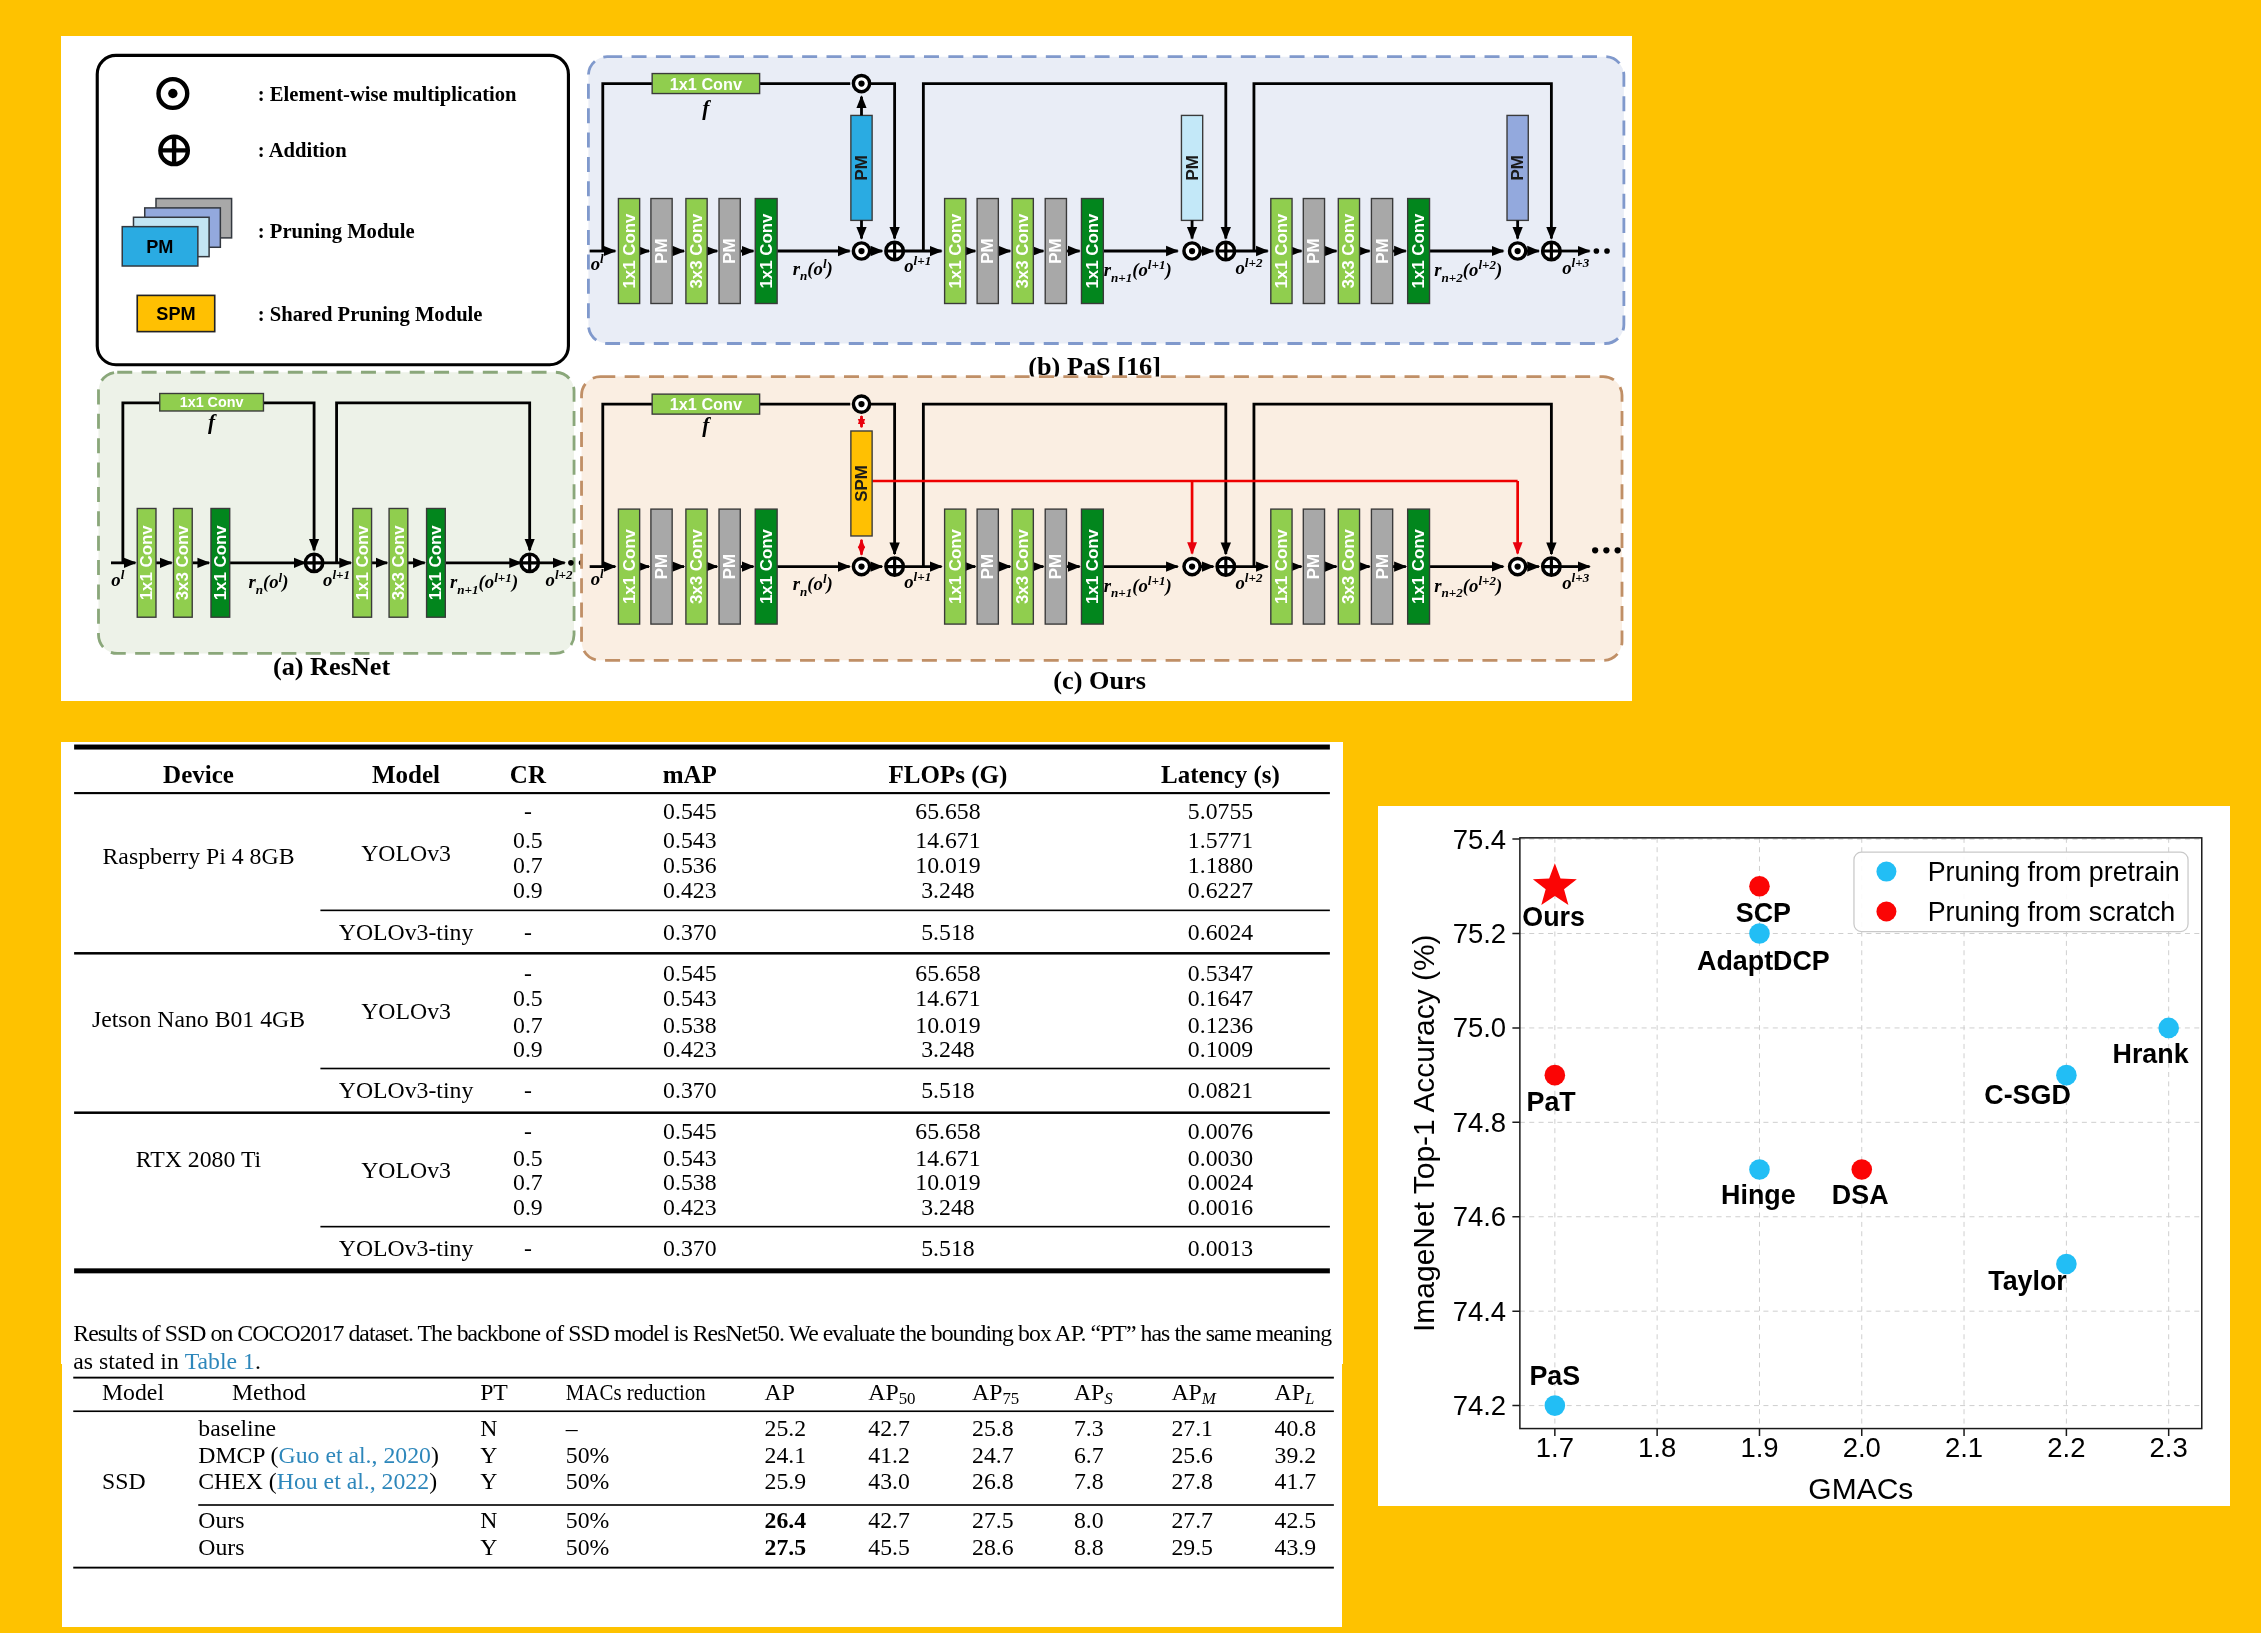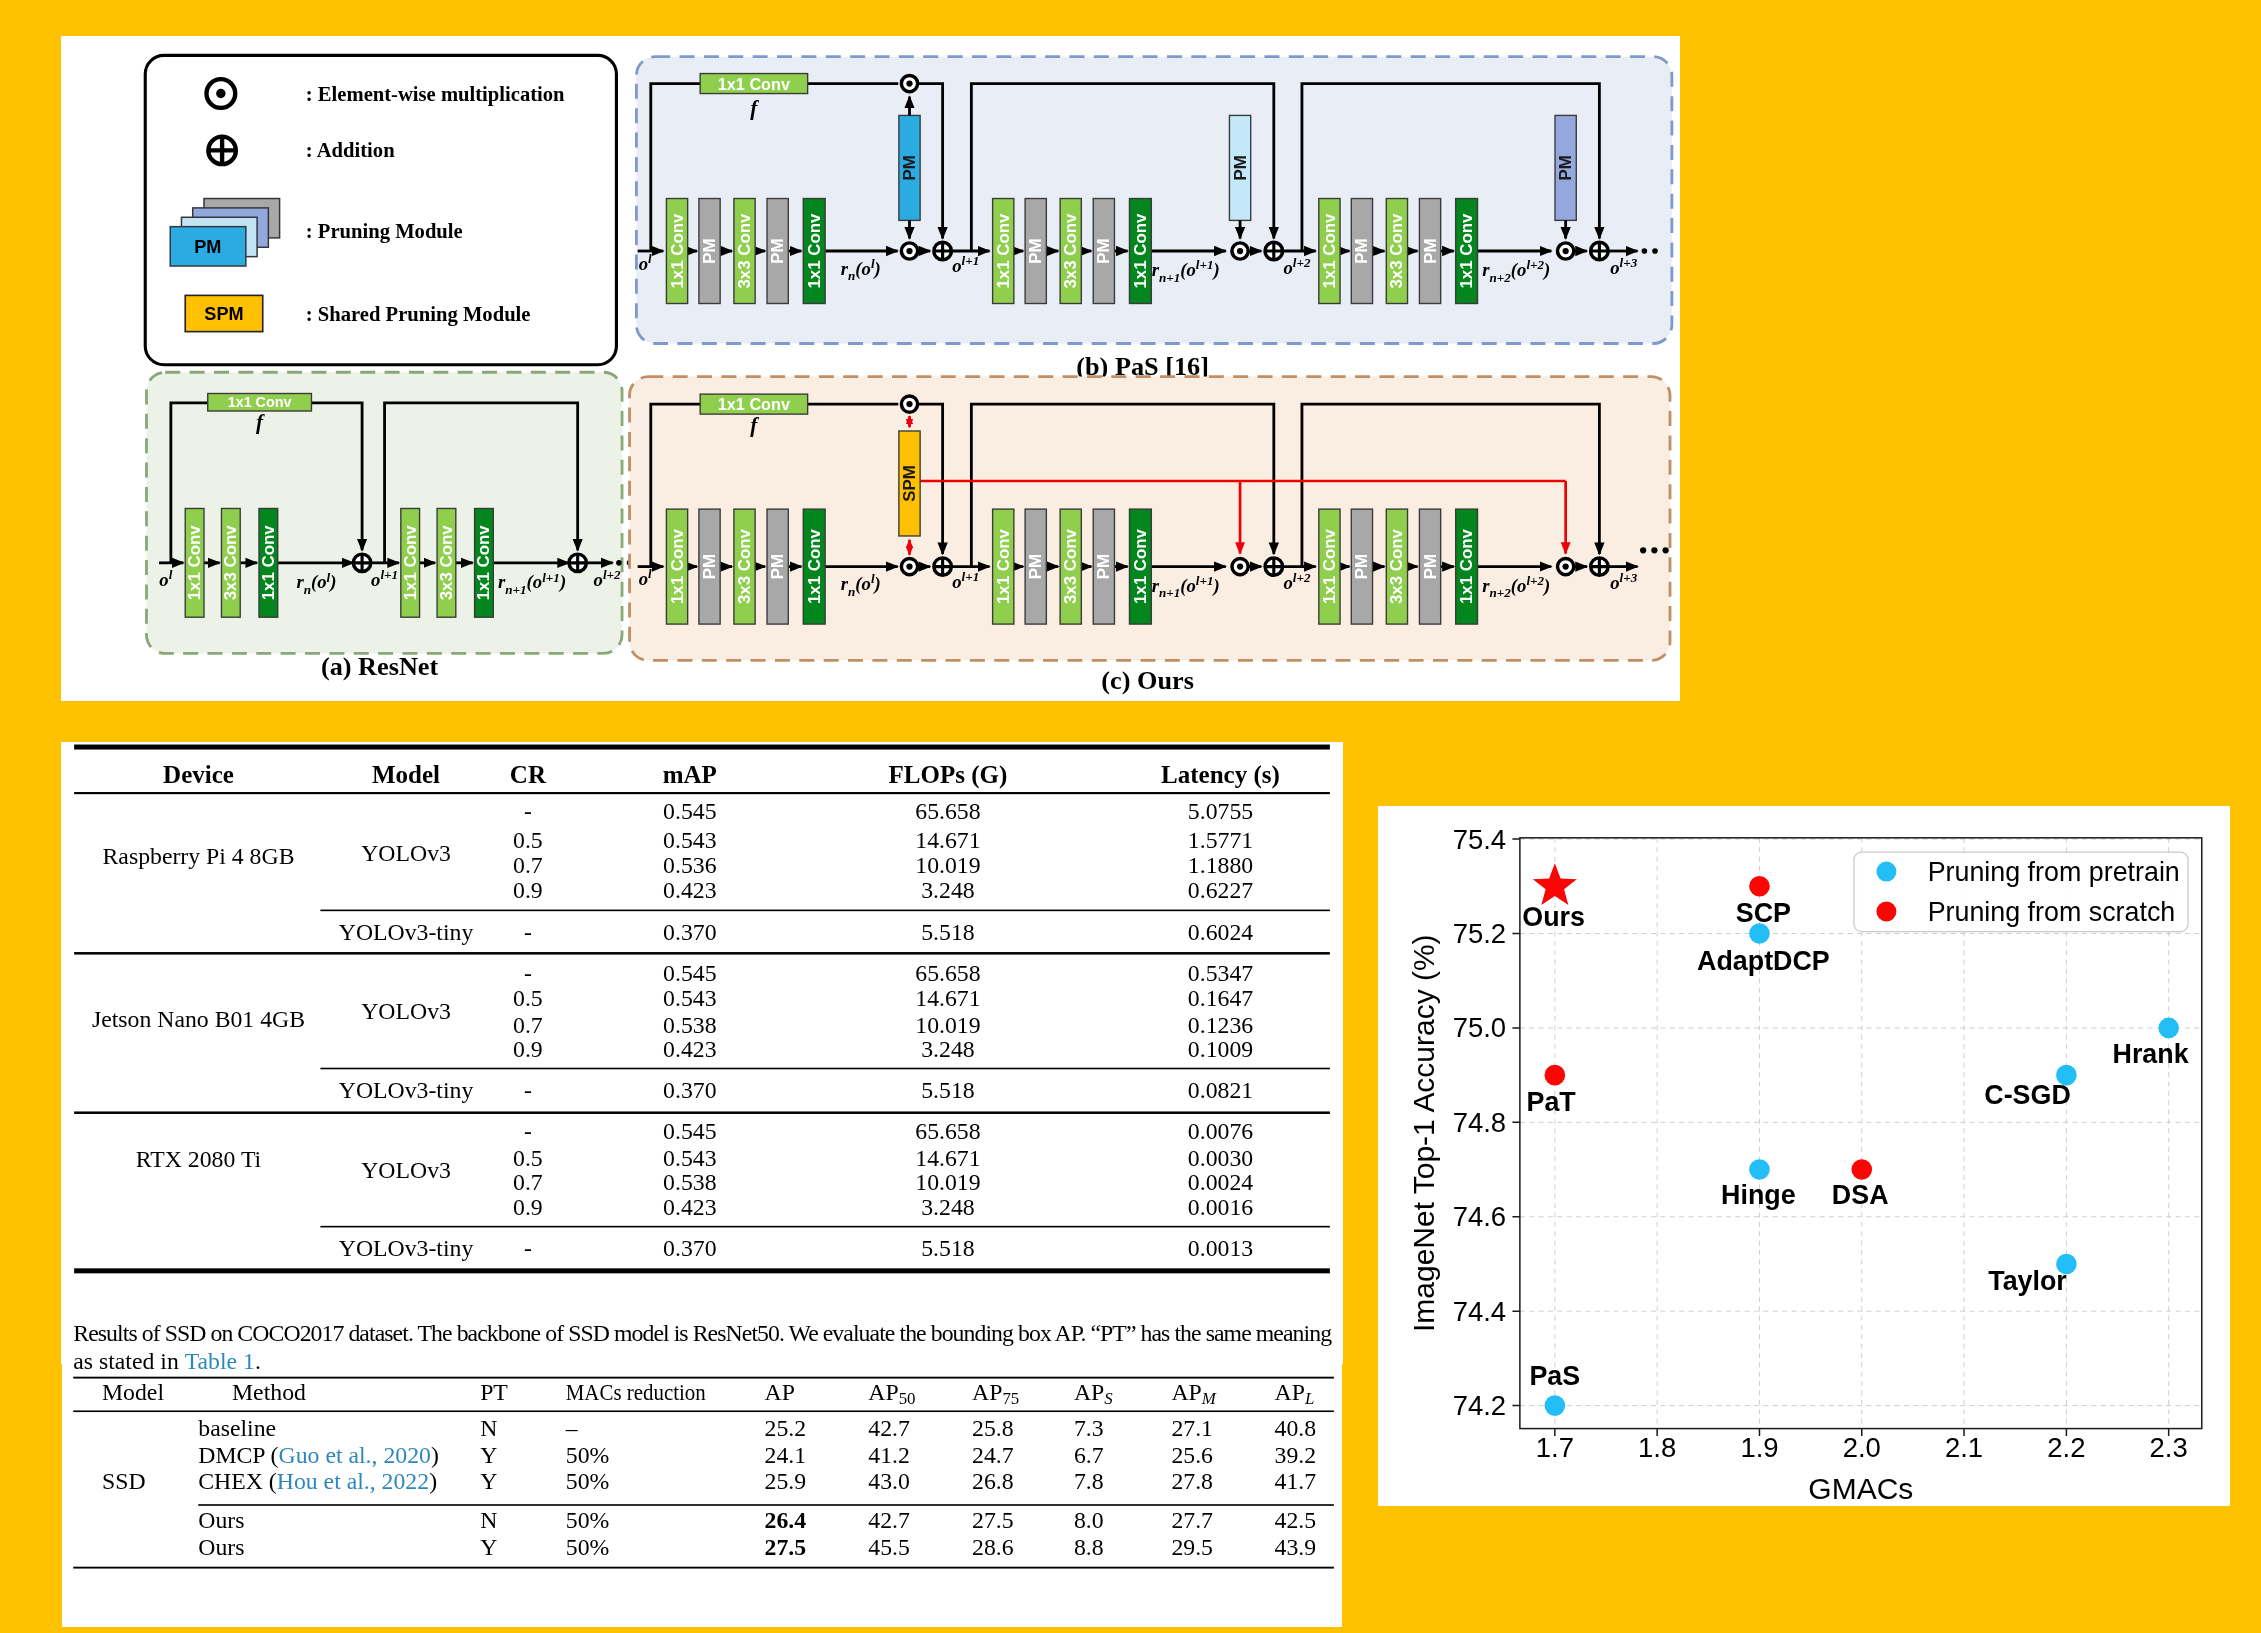--- a/index.html
+++ b/index.html
@@ -1,20 +1,20 @@
 <!DOCTYPE html>
 <html style="font-size:10px"><head><meta charset="utf-8">
 <style>
 html,body{margin:0;padding:0;}
 body{width:2261px;height:1633px;background:#FEC200;position:relative;font-family:"Liberation Sans",sans-serif;overflow:hidden;}
 .panel{position:absolute;background:#fff;}
 svg{display:block;}
 </style></head>
 <body>
-<div class="panel" style="left:61px;top:36px;width:1571px;height:665px;padding-left:48px;">
+<div class="panel" style="left:61px;top:36px;width:1571px;height:665px;">
 <svg width="1571" height="665" viewBox="0 0 2514 1064">
 <defs>
 <marker id="ab" viewBox="0 0 10 10" refX="9" refY="5" markerWidth="4.6" markerHeight="4.6" orient="auto-start-reverse">
           <path d="M0,1L10,5L0,9z" fill="#000"></path>
         </marker>
 <marker id="ar" viewBox="0 0 10 10" refX="9" refY="5" markerWidth="4.6" markerHeight="4.6" orient="auto-start-reverse">
           <path d="M0,1L10,5L0,9z" fill="#e8000d"></path>
         </marker>
 <marker id="ar2" viewBox="0 0 10 10" refX="9" refY="5" markerWidth="3.4" markerHeight="3.4" orient="auto-start-reverse">
           <path d="M0,1L10,5L0,9z" fill="#e8000d"></path>

